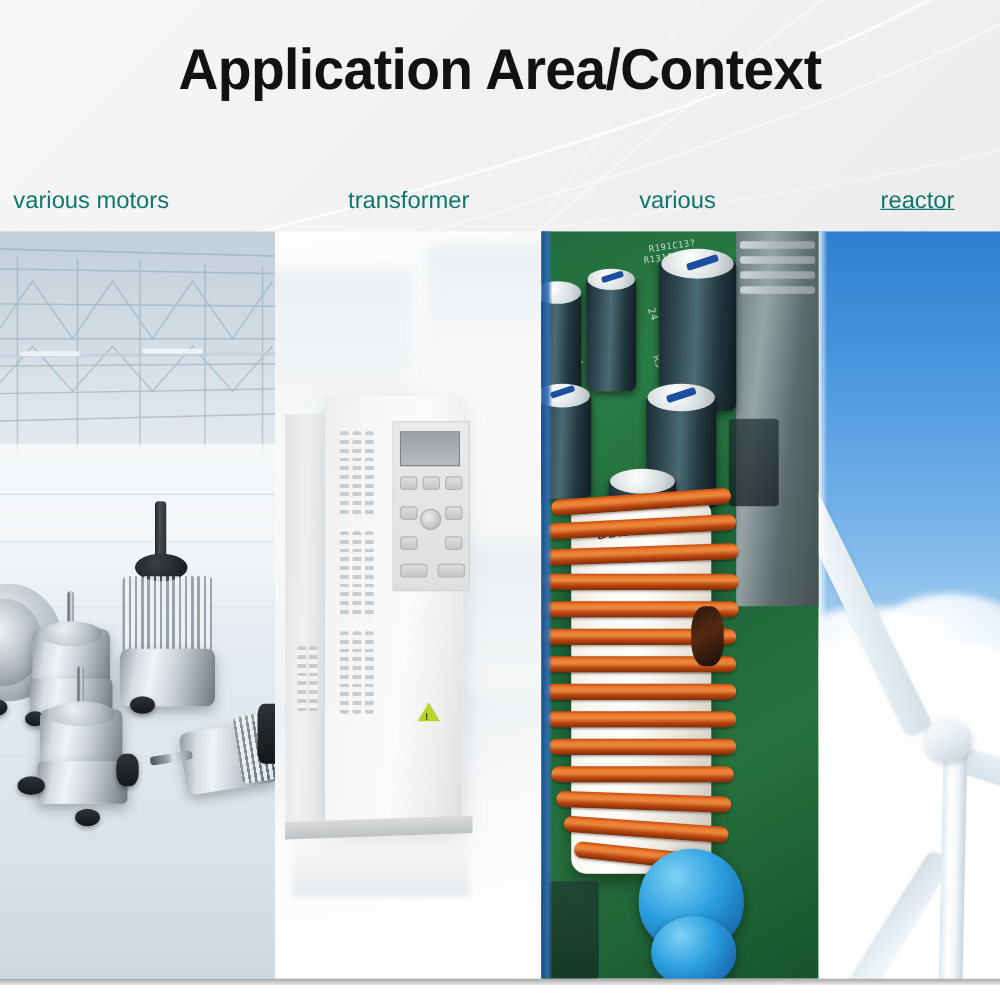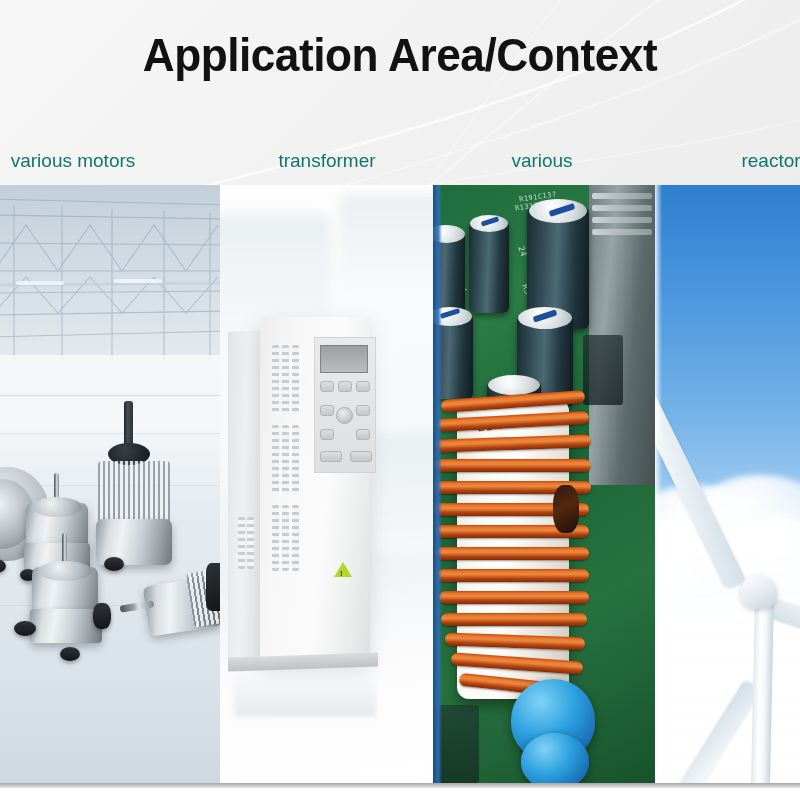--- a/index.html
+++ b/index.html
@@ -33,21 +33,21 @@
   
   .panel-label {
     position:absolute; top:150px;
     font-size:19px; color:#0f766e;
     white-space:nowrap;
     transform:translateX(-50%);
   }
   #label-0 { left:73px; }
   #label-1 { left:327px; }
   #label-2 { left:542px; }
-  #label-3 { left:771px; }
+  #label-3 { left:734px;text-decoration:underline; }
 
   
   #strip {
     position:absolute; left:0; top:185px; width:800px; height:598px;
   }
   .panel { position:absolute; top:0; height:598px; overflow:hidden; }
   #panel-0 { left:0;   width:220px; }
   #panel-1 { left:220px; width:213px; }
   #panel-2 { left:433px; width:222px; }
   #panel-3 { left:655px; width:145px; }

